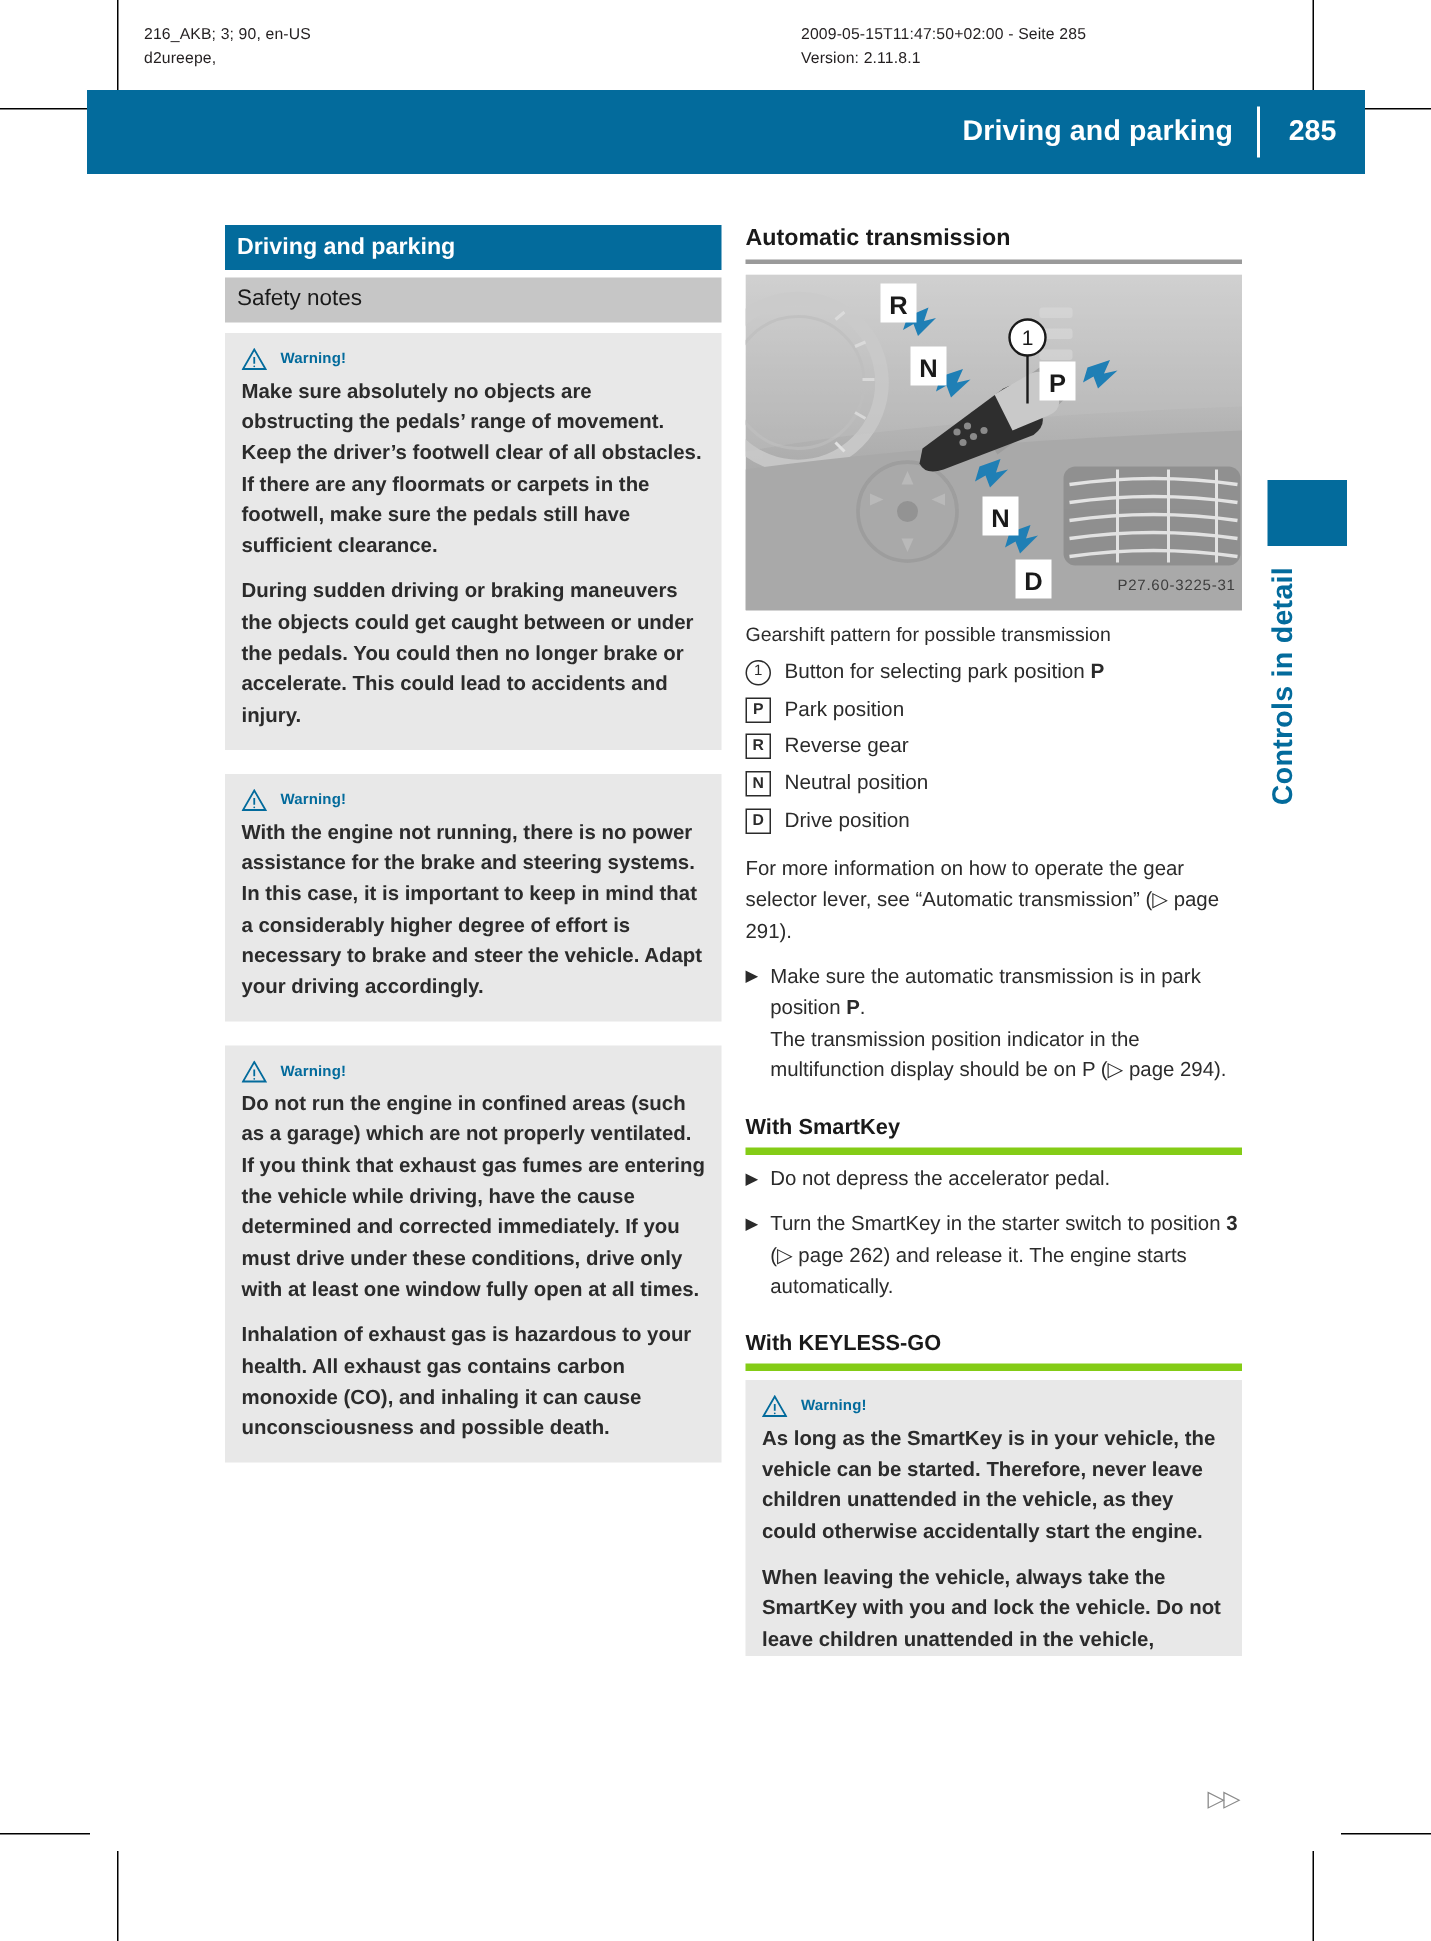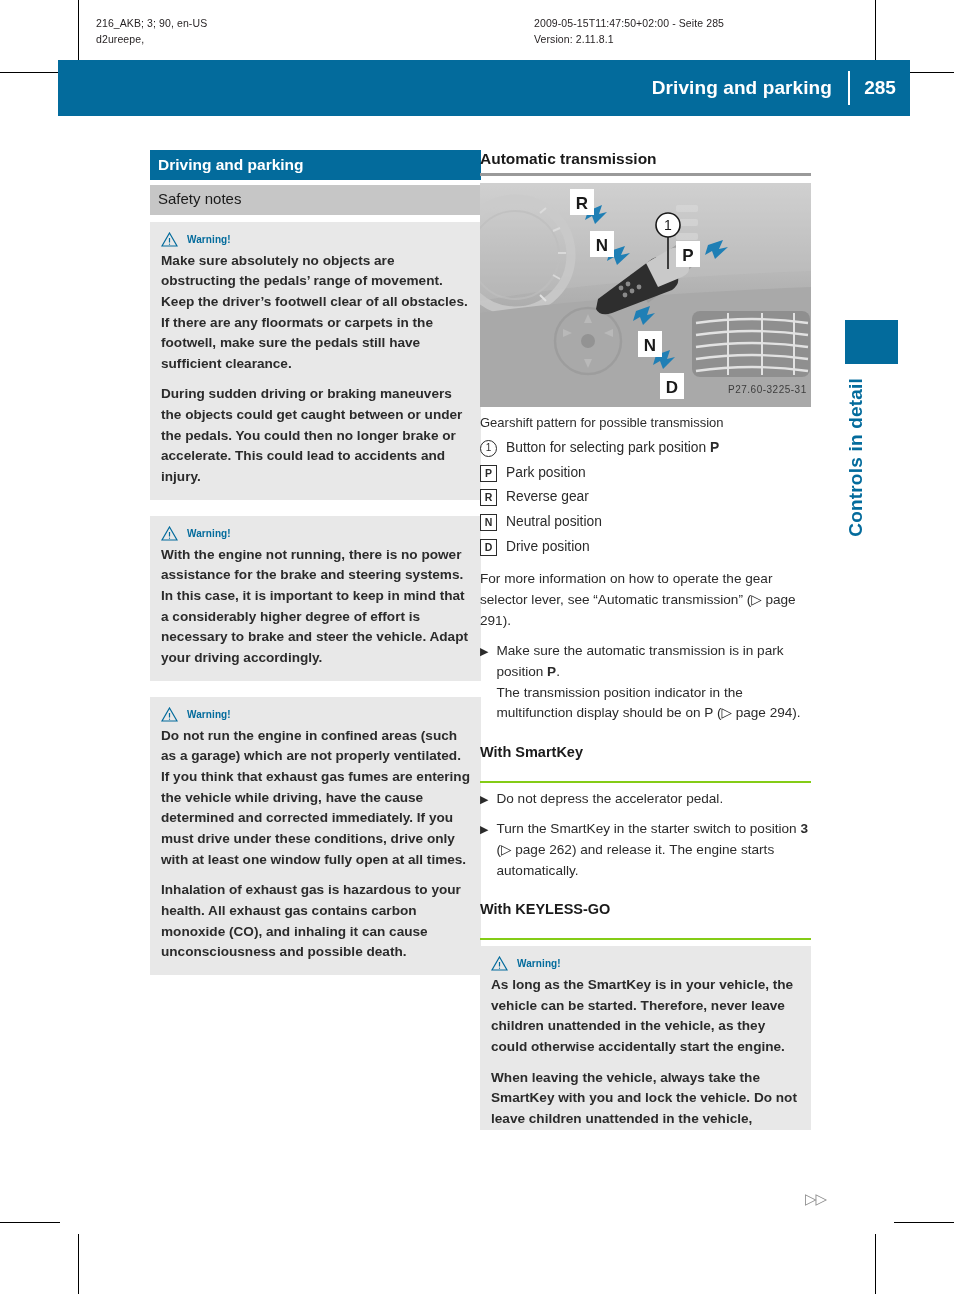--- a/index.html
+++ b/index.html
@@ -66,21 +66,21 @@
   }
   .page-header-divider {
     width: 2px;
     height: 34px;
     background: #ffffff;
   }
   .page-header-number {
     color: #ffffff;
     font-size: 19px;
     font-weight: bold;
-    width: 60px;
+    width: 70px;
     text-align: center;
   }
 
   
   .thumb-tab {
     position: absolute;
     left: 845px;
     top: 320px;
     width: 53px;
   }
@@ -105,21 +105,21 @@
     position: absolute;
     left: 0;
     top: 150px;
     width: 954px;
   }
   .col {
     position: absolute;
     width: 331px;
   }
   .col-left  { left: 150px; }
-  .col-right { left: 480px; }
+  .col-right { left: 497px; }
 
   
   .h-chapter {
     background: #036b9c;
     color: #ffffff;
     font-size: 15.5px;
     font-weight: bold;
     padding: 6px 8px 7px 8px;
     margin: 0 0 5px 0;
     line-height: 1.1;
@@ -140,22 +140,22 @@
     margin: 0 0 7px 0;
     padding-bottom: 5px;
     border-bottom: 3px solid #9a9a9a;
     line-height: 1.15;
   }
   .h-sub {
     font-size: 14.5px;
     font-weight: bold;
     color: #1a1a1a;
     margin: 20px 0 6px 0;
-    padding-bottom: 20px;
-    border-bottom: 2px solid #84cc16;
+    padding-bottom: 4px;
+    border-bottom: 5px solid #84cc16;
     line-height: 1.15;
   }
 
   
   .warning-box {
     background: #e8e8e8;
     padding: 10px 11px 12px 11px;
     margin: 0 0 16px 0;
   }
   .warning-box.clipped {

